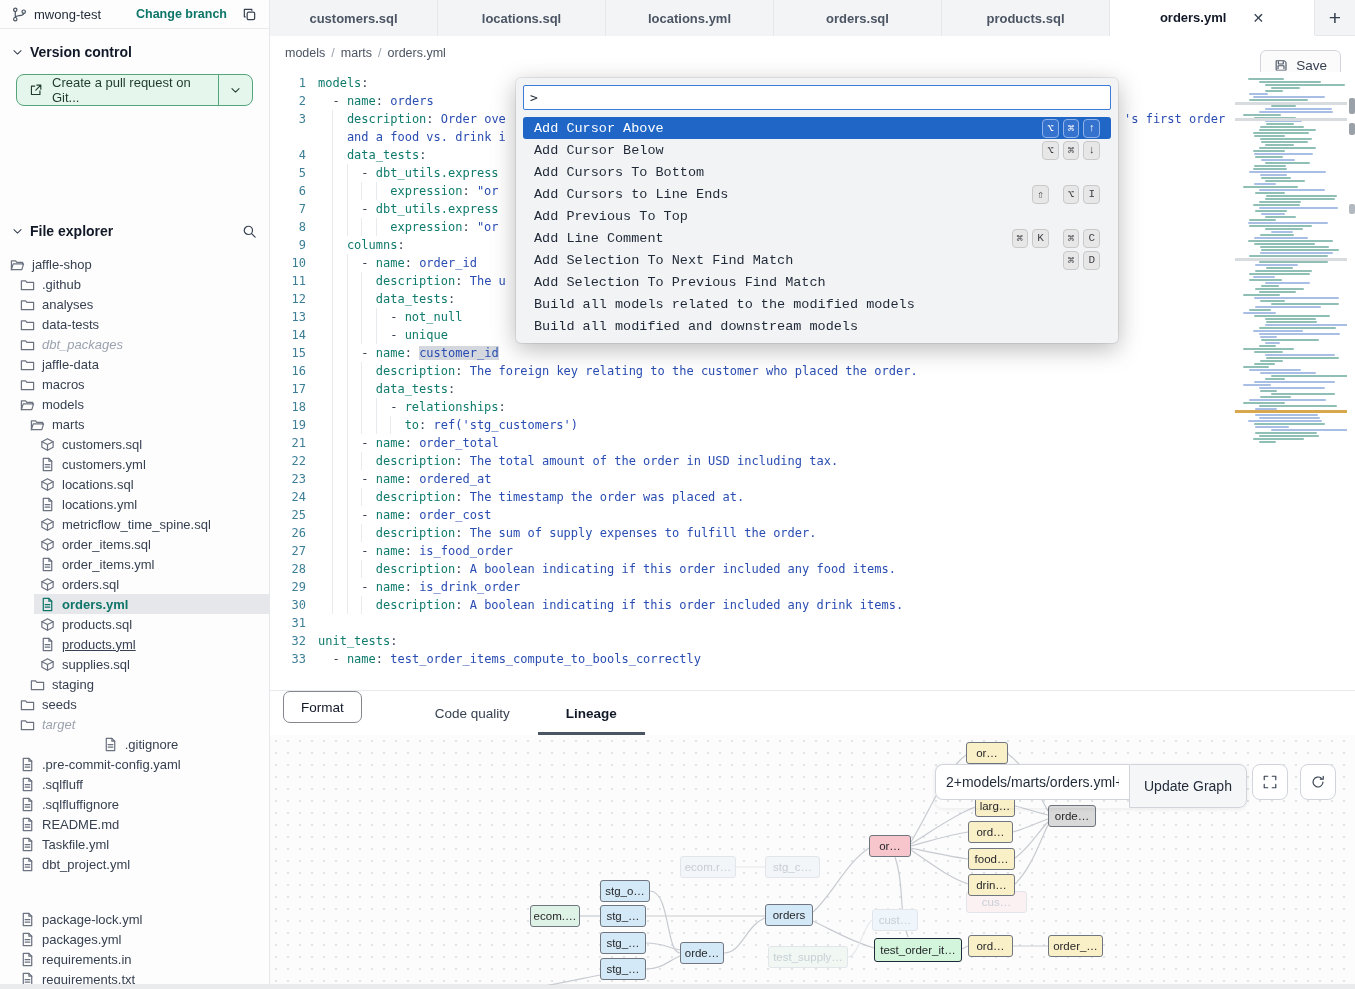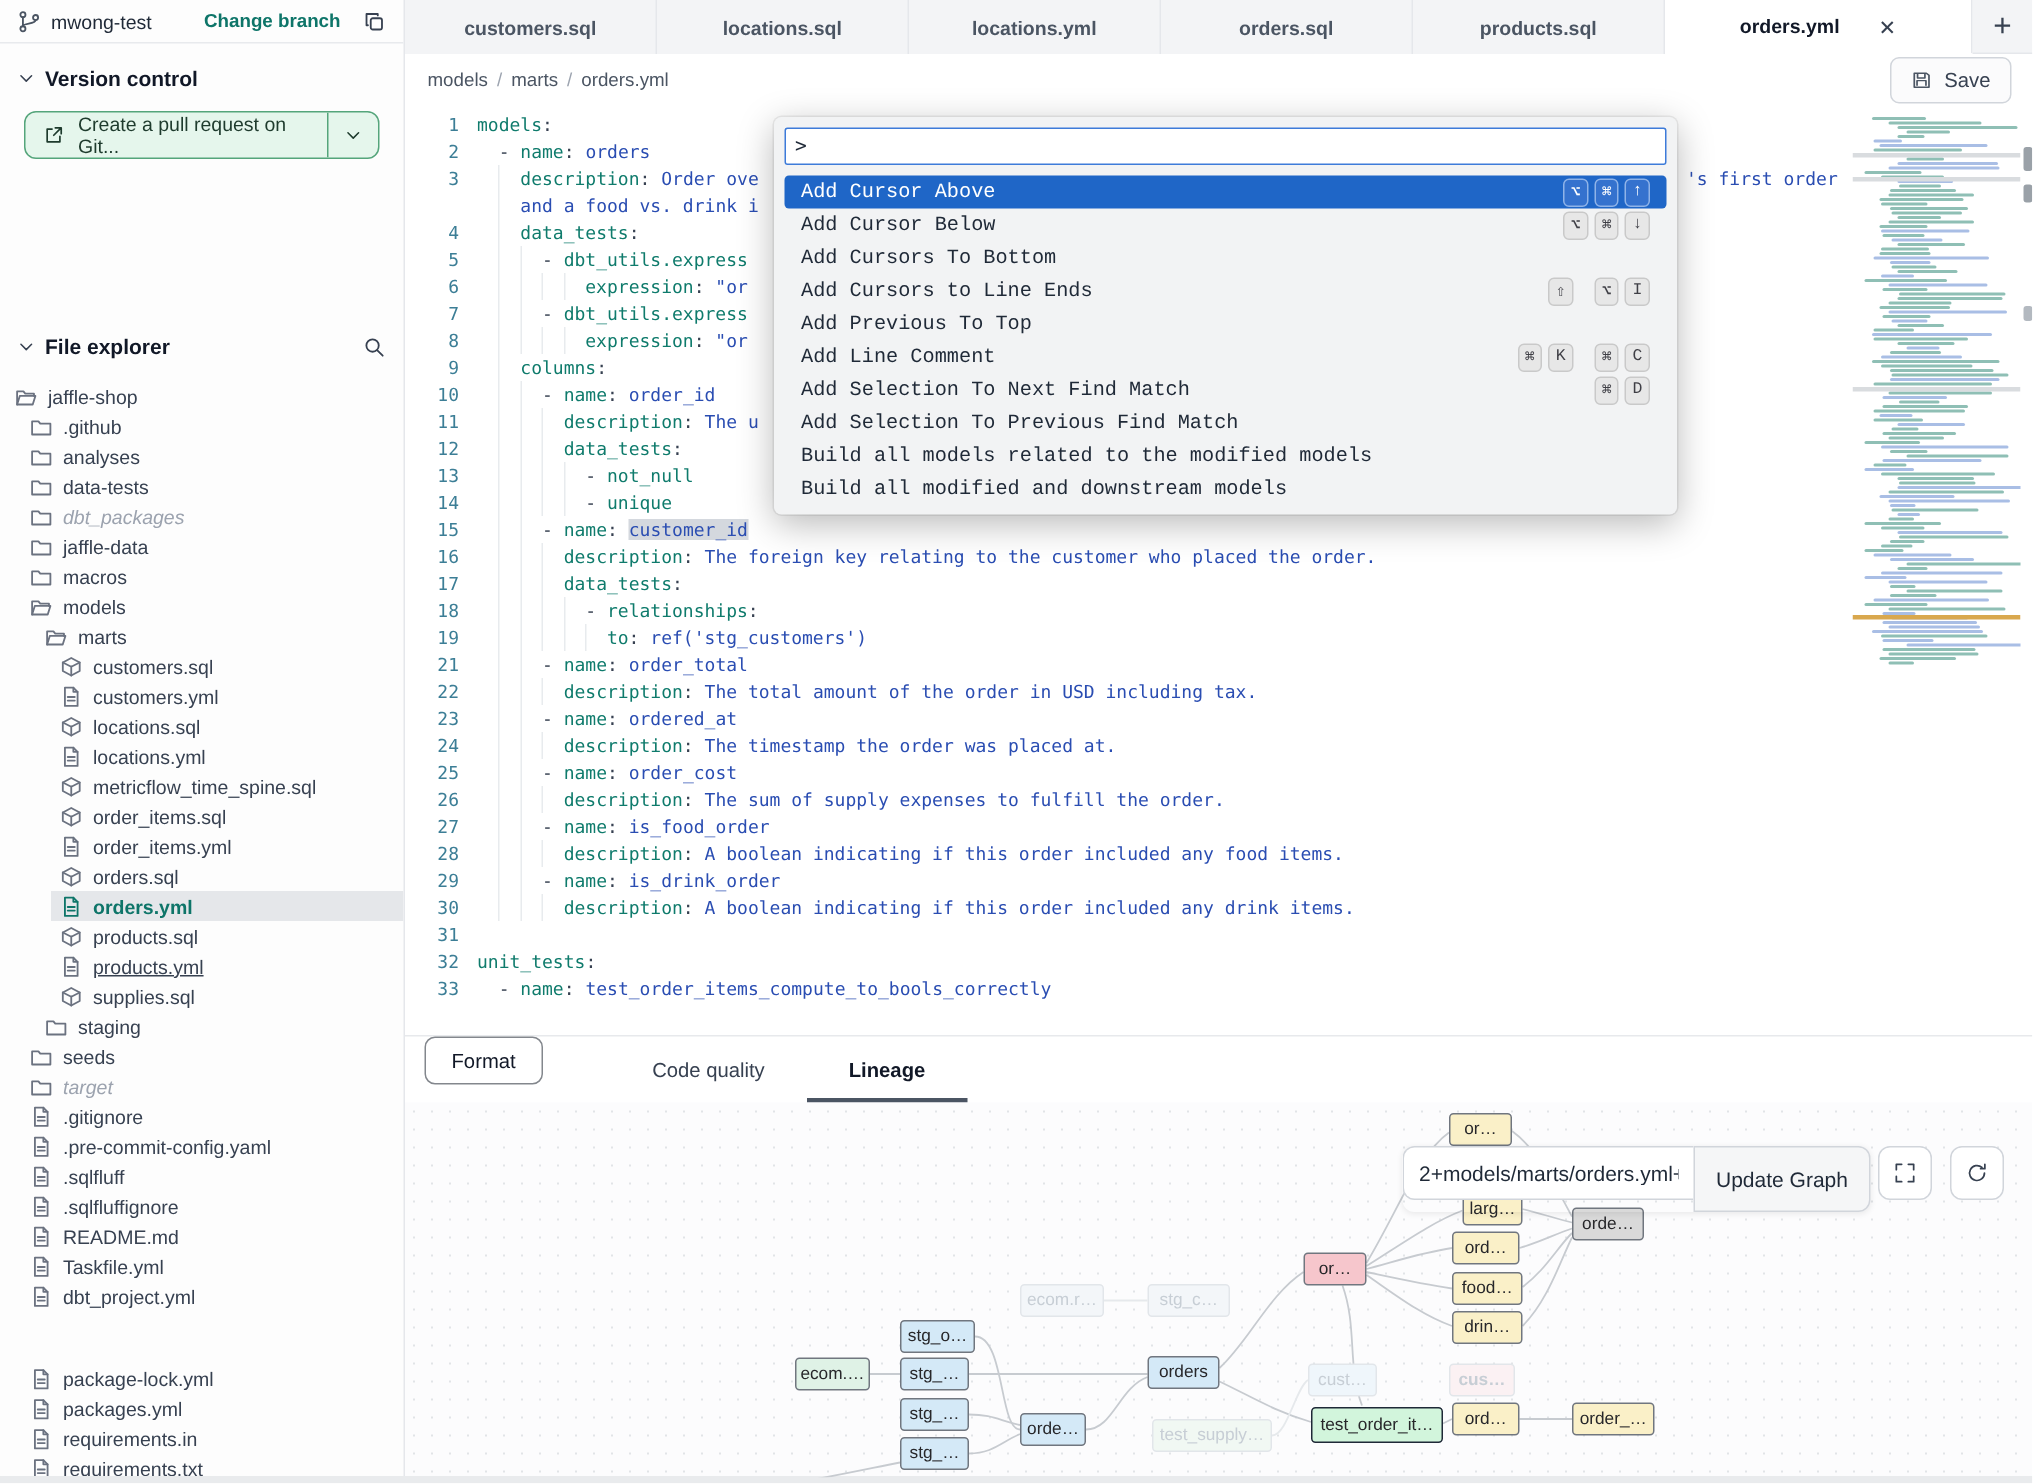--- a/index.html
+++ b/index.html
@@ -29,21 +29,21 @@
   #tabbar { position:absolute; left:270px; top:0; width:1085px; height:36px; background:#F3F4F6; display:flex; border-bottom:1px solid #E5E7EB; }
   .tab { width:168px; display:flex; align-items:center; justify-content:center; font-size:13px; font-weight:600; color:#4B5563; border-right:1px solid #E5E7EB; background:#F3F4F6; height:36px; }
   .tab.active { width:205px; background:#fff; color:#111827; font-weight:700; gap:26px; border-bottom:1px solid #fff; margin-bottom:-1px; }
   .tab .tclose { font-weight:400; font-size:14px; color:#374151; }
   .tab-add { flex:1; display:flex; align-items:center; justify-content:center; font-size:21px; font-weight:300; color:#374151; }
 
   
   #crumbbar { position:absolute; left:270px; top:36px; width:1085px; height:36px; background:#fff; }
   .crumb { position:absolute; left:15px; top:10px; font-size:12.5px; color:#4B5563; display:flex; gap:6px; }
   .crumb .sep { color:#9CA3AF; }
-  .save-btn { position:absolute; right:14px; top:2px; height:31px; display:flex; align-items:center; gap:8px; padding:0 13px; border:1px solid #D1D5DB; border-radius:6px; background:#FBFBFC; font-size:13.5px; color:#374151; }
+  .save-btn { position:absolute; right:14px; top:14px; height:31px; display:flex; align-items:center; gap:8px; padding:0 13px; border:1px solid #D1D5DB; border-radius:6px; background:#FBFBFC; font-size:13.5px; color:#374151; }
 
   
   #editor { position:absolute; left:270px; top:72px; width:1085px; height:618px; background:#fff; overflow:hidden; }
   #code { position:absolute; left:0; top:2px; width:962px; font-family:"DejaVu Sans Mono",monospace; font-size:12px; line-height:18px; }
   .crow { position:relative; display:flex; height:18px; }
   .crow.cur { box-shadow: inset 0 1px 0 #D9DDE1, inset 0 -1px 0 #D9DDE1; }
   .ln { width:36px; text-align:right; color:#3C7E96; flex:none; }
   .crow.cur .ln { color:#1F2937; font-weight:700; }
   .ct { white-space:pre; margin-left:12px; color:#374151; position:relative; }
   .g { display:inline-block; width:2ch; height:18px; vertical-align:top; }
@@ -366,21 +366,21 @@
             <span>seeds</span>
           </div>
           <div class="trow muted" style="padding-left: 20px;">
             <span class="ic">
               <svg class="i" width="15" height="15" viewBox="0 0 16 16">
                 <path d="M1.5 4.2h4.5l1.3 1.6h7.2v7.7H1.5z"></path>
               </svg>
             </span>
             <span>target</span>
           </div>
-          <div class="trow" style="padding-left: 20px;">
+          <div class="trow" style="padding-left: 20px; justify-content: center;">
             <span class="ic">
               <svg class="i" width="15" height="15" viewBox="0 0 16 16">
                 <path d="M3.5 1.5h6l3 3v10h-9z"></path>
                 <path d="M9.5 1.5v3h3"></path>
                 <path d="M5.5 8.2h5M5.5 10.7h5"></path>
               </svg>
             </span>
             <span>.gitignore</span>
           </div>
           <div class="trow" style="padding-left: 20px;">
@@ -913,21 +913,21 @@
           <div class="gnode c-blue" style="left: 330px; top: 145px; width: 50px;">stg_o…</div>
           <div class="gnode c-blue" style="left: 330px; top: 170px; width: 46px;">stg_…</div>
           <div class="gnode c-blue" style="left: 330px; top: 197px; width: 46px;">stg_…</div>
           <div class="gnode c-blue" style="left: 330px; top: 223px; width: 46px;">stg_…</div>
           <div class="gnode c-blue" style="left: 410px; top: 207px; width: 44px;">orde…</div>
           <div class="gnode c-blue" style="left: 495px; top: 169px; width: 48px;">orders</div>
           <div class="gnode c-ghost" style="left: 410px; top: 121px; width: 56px;">ecom.r…</div>
           <div class="gnode c-ghost" style="left: 495px; top: 121px; width: 55px;">stg_c…</div>
           <div class="gnode c-ghost-green" style="left: 498px; top: 211px; width: 80px;">test_supply…</div>
           <div class="gnode c-ghost-blue" style="left: 602px; top: 174px; width: 46px;">cust…</div>
-          <div class="gnode c-ghost-pink" style="left: 696px; top: 174px; width: 44px; font-weight: bold;">cus…</div>
+          <div class="gnode c-ghost-pink" style="left: 696px; top: 156px; width: 61px;">cus…</div>
           <div class="gnode c-green" style="left: 604px; top: 203px; width: 88px;">test_order_it…</div>
           <div class="gnode c-yellow" style="left: 698px; top: 200px; width: 45px;">ord…</div>
           <div class="gnode c-yellow" style="left: 778px; top: 200px; width: 55px;">order_…</div>
         </div>
       <div class="gsel">
         <input value="2+models/marts/orders.yml+" style="">
         <div class="gupdate">Update Graph</div>
       </div>
       <div class="gbtn" style="left:982px;">
         <span class="icb" style="color:#374151;">

